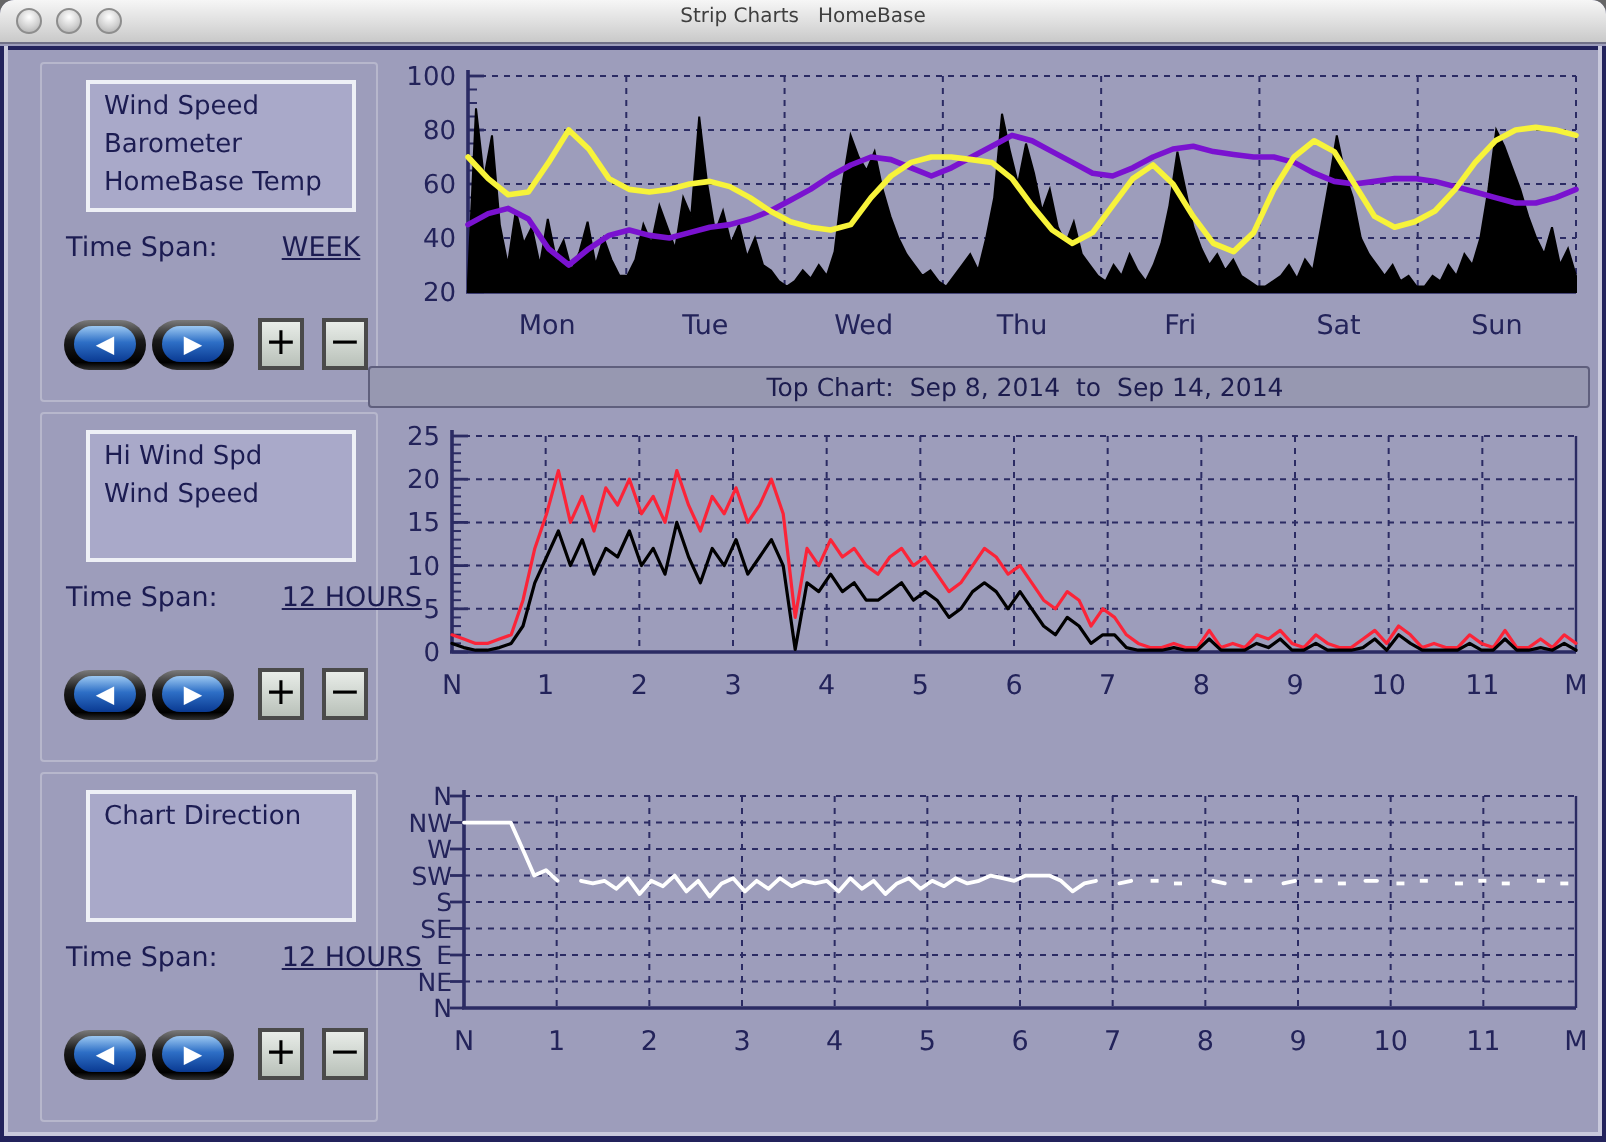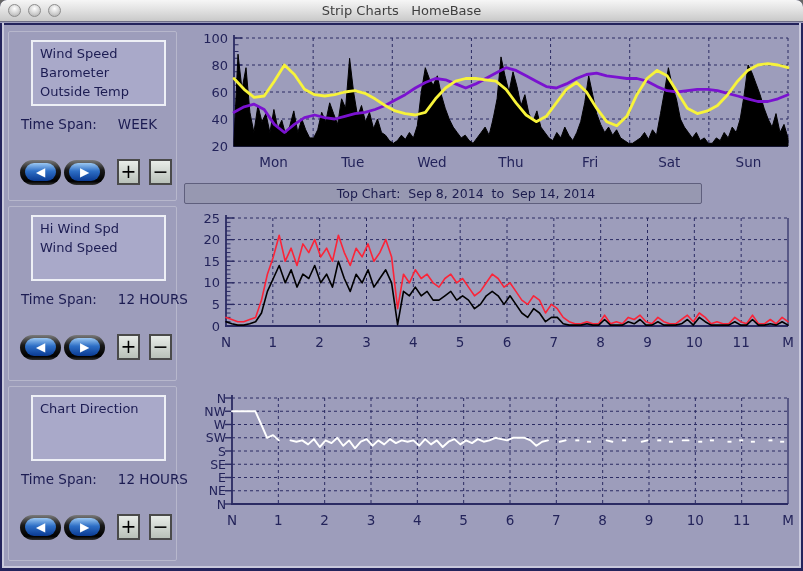--- a/index.html
+++ b/index.html
@@ -10,56 +10,56 @@
     font-family:"DejaVu Sans","Liberation Sans",sans-serif;
     color:#20204f;overflow:hidden;border-radius:7px 7px 0 0;
   }
   .titlebar{
     position:absolute;top:0;left:0;right:0;height:22px;
     background:linear-gradient(#f6f6f6,#dedede 55%,#c9c9c9);
     border-bottom:1px solid #707087;border-radius:7px 7px 0 0;
   }
   .title{
     position:absolute;left:0;right:0;top:3px;text-align:center;
-    font-size:13px;color:#3f3f3f;white-space:pre;
+    font-size:10px;color:#3f3f3f;white-space:pre;
   }
   .lights{position:absolute;left:8px;top:4px;display:flex;gap:7px;}
   .light{
     width:13px;height:13px;border-radius:50%;
     background:radial-gradient(circle at 50% 32%,#ffffff,#d2d2d2 55%,#a8a8a8);
     border:1px solid #8d8d8d;
   }
   .top-divider{position:absolute;top:23px;left:0;width:100%;height:2px;background:#23235c;}
   .frame{
     position:absolute;top:23px;left:0;right:0;bottom:0;pointer-events:none;
     border-left:2px solid #23235c;border-right:2px solid #23235c;border-bottom:3px solid #23235c;z-index:50;
   }
   .frame:before{
     content:"";position:absolute;left:0;right:0;top:0;bottom:0;
     border-left:2px solid #c9c9dc;border-right:2px solid #c9c9dc;border-bottom:2px solid #c9c9dc;
   }
   
   .panel{
-    position:absolute;left:8px;width:169px;
+    position:absolute;left:20px;width:169px;
     border:1px solid #b7b7cc;border-radius:2px;
   }
   .panel-1{top:31px;height:170px;}
   .panel-2{top:206px;height:175px;}
   .panel-3{top:386px;height:175px;}
   .listbox{
     position:absolute;left:22px;top:8px;width:135px;height:66px;
     background:#a9a9c9;border:2px solid #eef0f6;
     padding:2px 0 0 7px;overflow:hidden;
   }
   .lb-item{font-size:13px;line-height:19px;color:#1c1c52;}
   .timespan{
     position:absolute;left:12px;top:84px;display:flex;
     font-size:13.5px;color:#1c1c52;white-space:pre;gap:15px;
   }
-  .timespan .val{margin-left:6px;}
+  .timespan .val{margin-left:17px;text-decoration:underline;}
   .btnrow{position:absolute;left:11px;top:127px;display:flex;align-items:center;}
   .nav-btn{
     width:41px;height:25px;border-radius:13px;margin-right:3px;
     background:linear-gradient(#7b7b7b,#1a1a1a 40%,#000 85%,#333);
     position:relative;cursor:default;
   }
   .nav-btn .oval{
     position:absolute;left:5px;right:5px;top:3px;bottom:4px;border-radius:10px;
     background:linear-gradient(#9cc8f2,#2e6fc6 45%,#0a3a92);
     display:flex;align-items:center;justify-content:center;
@@ -70,21 +70,21 @@
     background:linear-gradient(#e8ece8,#b9c1b9);
     border:2px solid #4a4a4a;
     color:#000;font-size:19px;line-height:20px;text-align:center;
   }
   
   .chart{position:absolute;left:184px;}
   .chart-top{top:26px;}
   .chart-middle{top:208px;}
   .chart-bottom{top:386px;}
   .caption{
-    position:absolute;left:184px;width:518px;height:21px;
+    position:absolute;left:184px;width:611px;height:21px;
     background:#9798b1;border:1px solid #5f5f7d;border-radius:2px;
     display:flex;align-items:center;justify-content:center;
     font-size:12.5px;color:#1c1c4e;white-space:pre;padding-left:46px;
   }
   .caption-1{top:183px;}
   .caption-2{top:361px;}
   .caption-3{top:541px;height:22px;}
   svg text{font-family:"DejaVu Sans","Liberation Sans",sans-serif;}
 </style>
 </head>
@@ -98,21 +98,21 @@
       <div class="light"></div>
     </div>
     <div class="title">Strip Charts   HomeBase</div>
   </div>
   <div class="top-divider"></div>
 
   <div class="panel panel-1">
     <div class="listbox">
         <div class="lb-item">Wind Speed</div>
         <div class="lb-item">Barometer</div>
-        <div class="lb-item">Outside Temp</div>
+        <div class="lb-item">HomeBase Temp</div>
       </div>
     <div class="timespan">
       <span>Time Span:</span>
       <span class="val">WEEK</span>
     </div>
     <div class="btnrow">
       <div class="nav-btn">
           <span class="oval">◀</span>
         </div>
       <div class="nav-btn">

